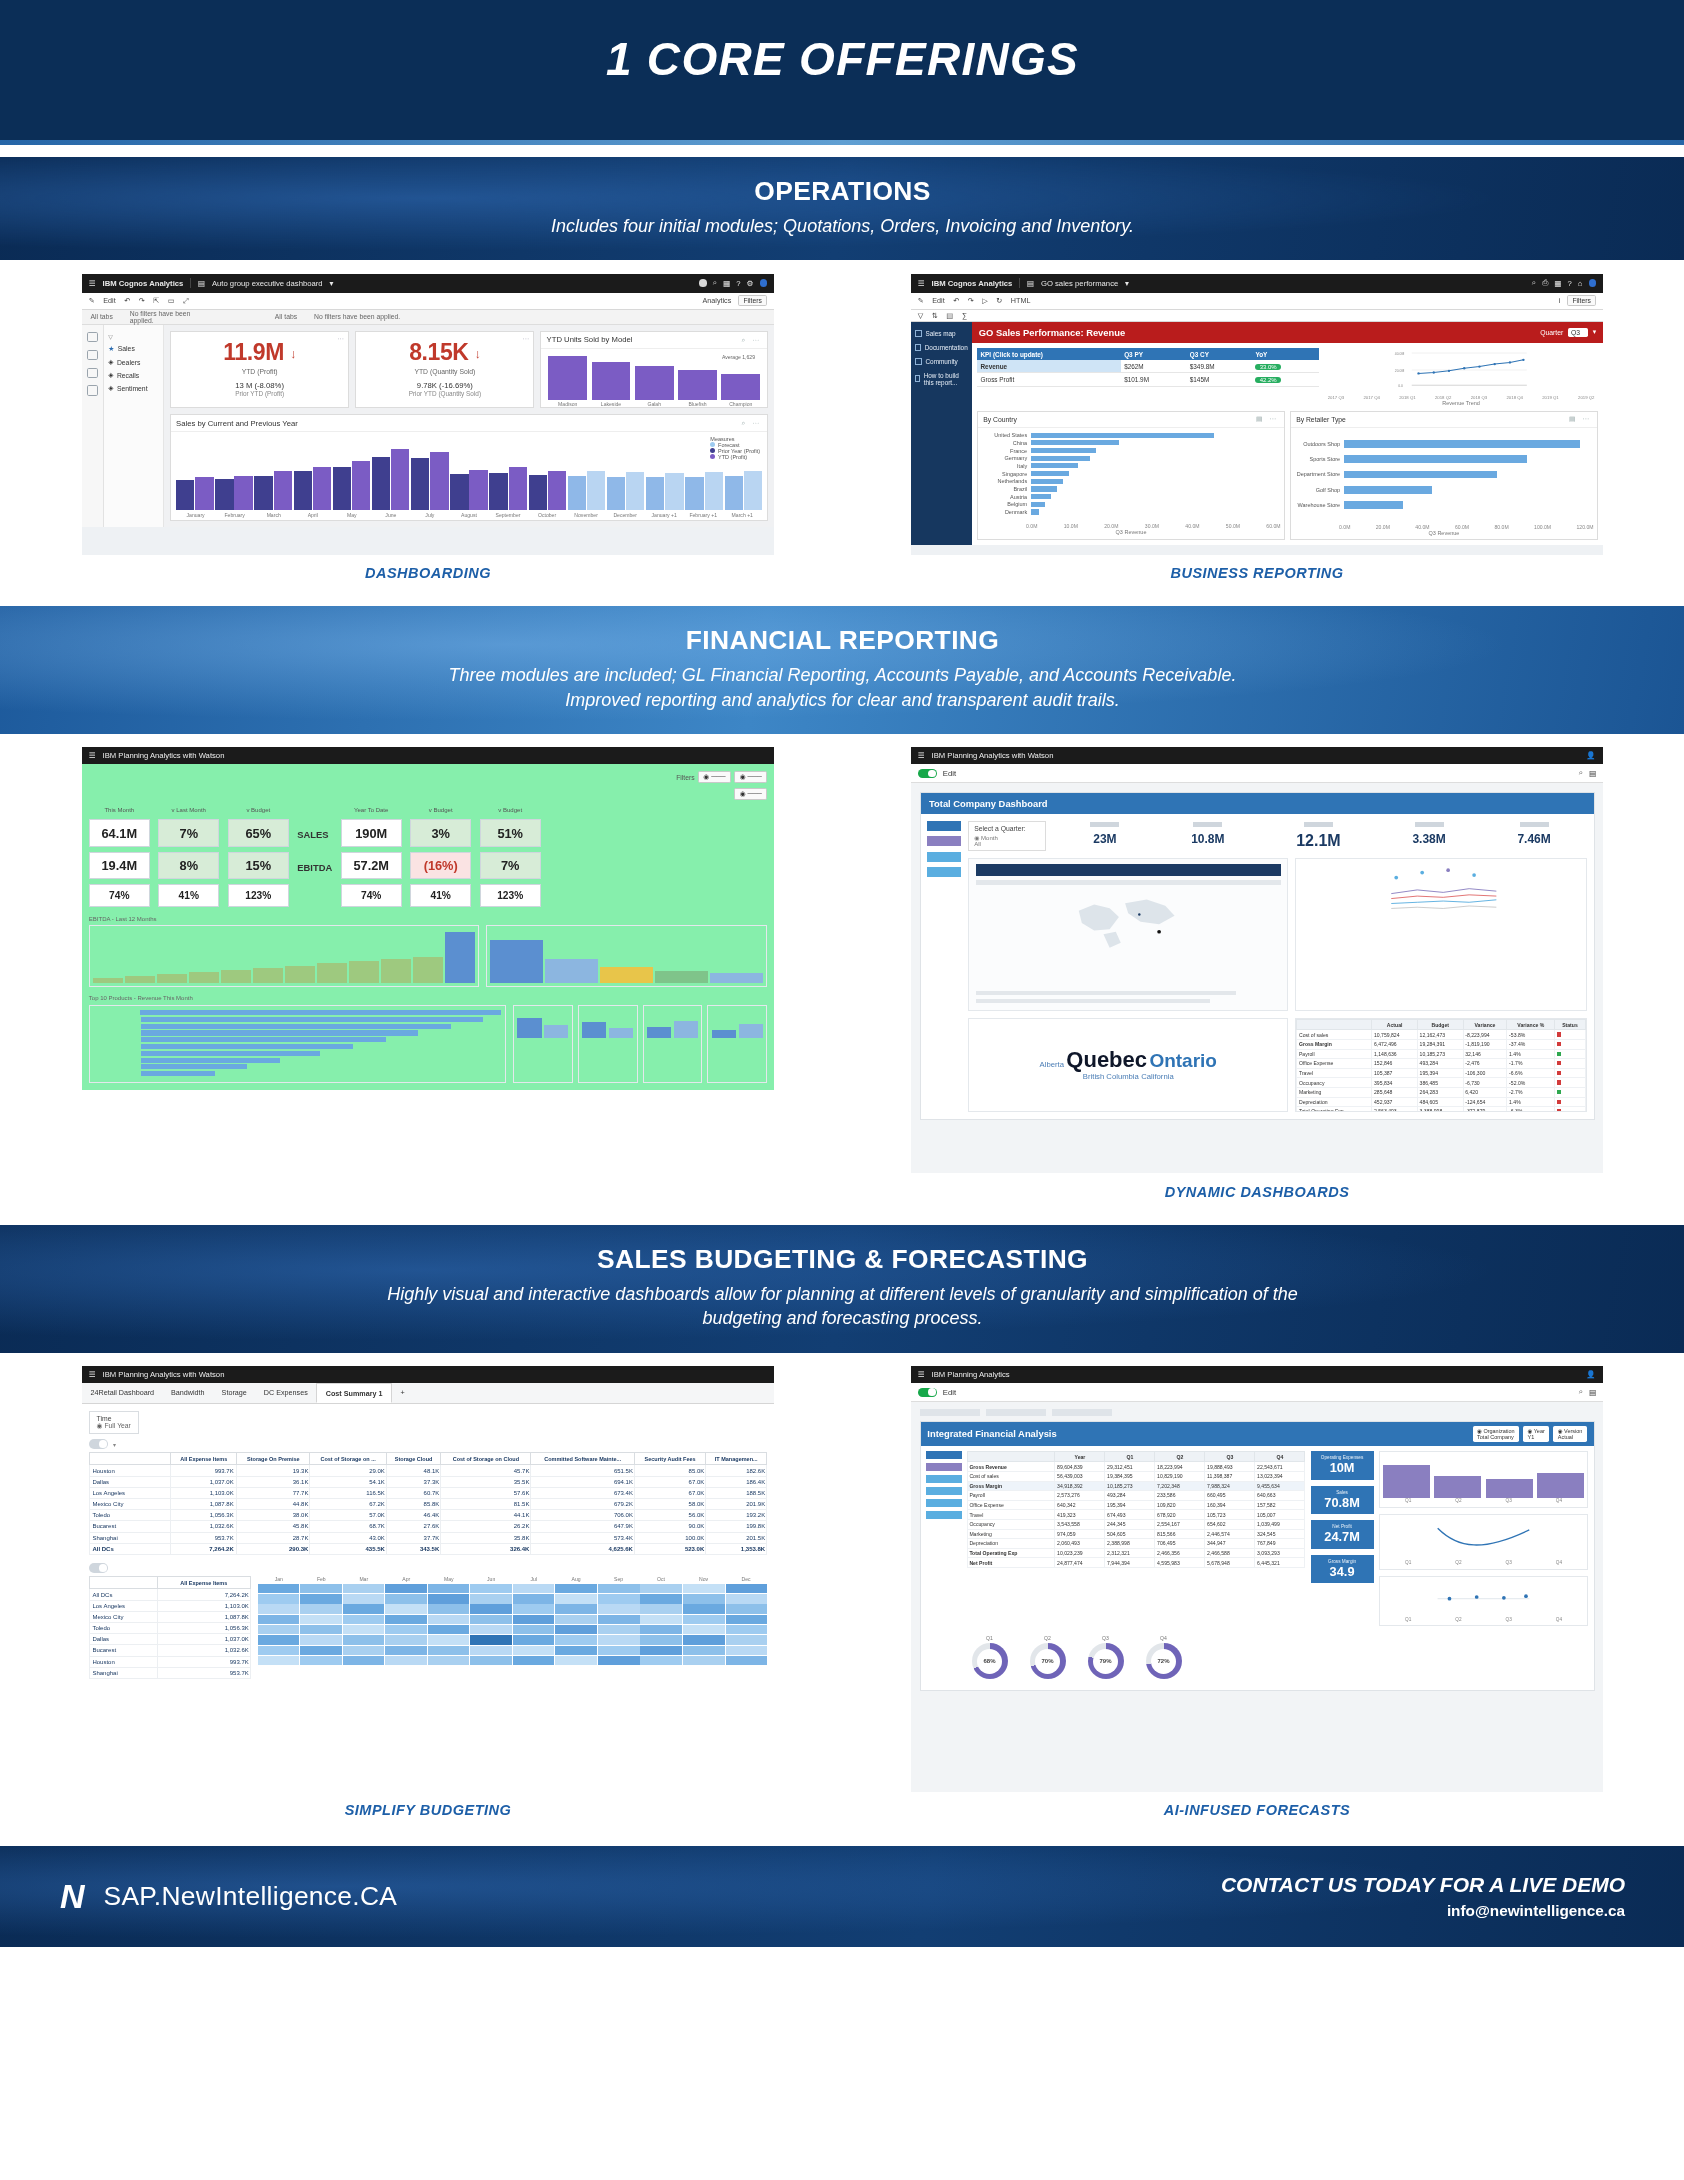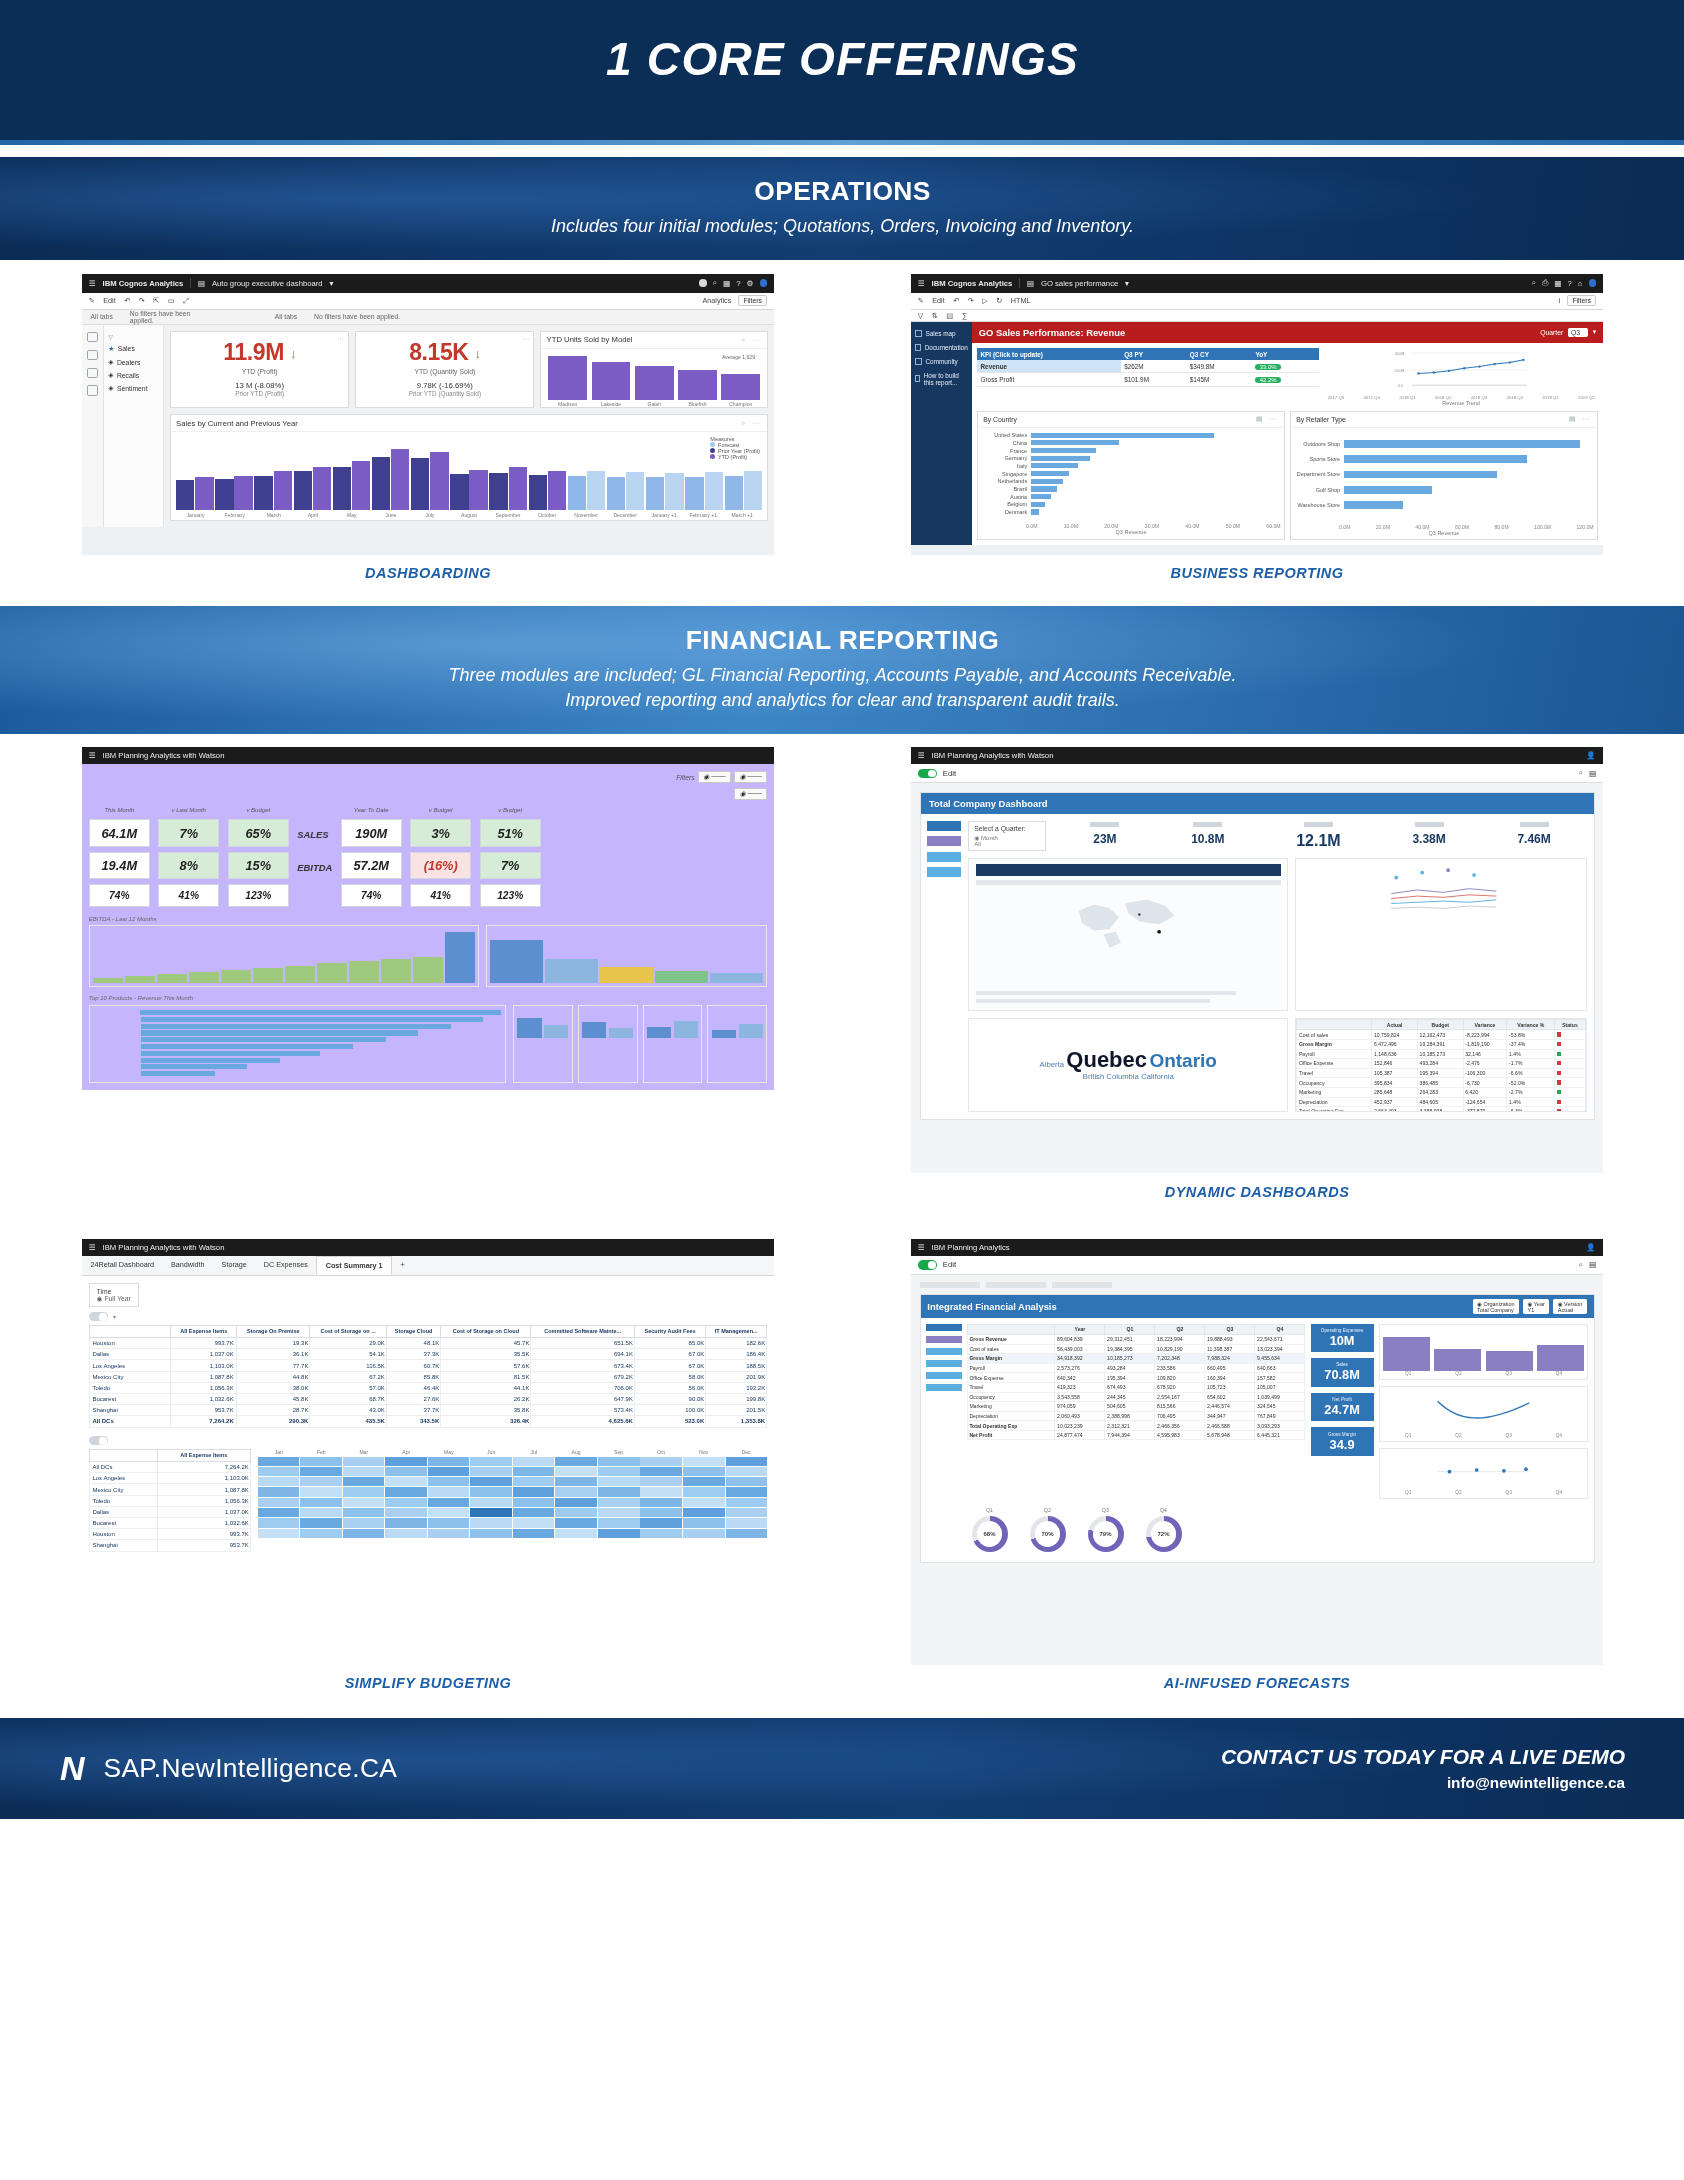--- a/index.html
+++ b/index.html
@@ -189,21 +189,21 @@
 
   .axis{display:flex;justify-content:space-between;font-size:5.1px;color:#888;padding:1.7px 3.4px 0 48px;}
   .axtitle{text-align:center;font-size:5.5px;color:#777;}
 
   
   .pa-bar{height:17px;background:#1b1b1b;color:#eee;font-size:7.7px;display:flex;align-items:center;gap:6.8px;padding:0 6.8px;}
   .pa-bar .right{margin-left:auto;}
   .pa-edit{height:19px;background:#fff;border-bottom:0.9px solid #ddd;display:flex;align-items:center;gap:6px;padding:0 6.8px;font-size:7.7px;color:#333;}
   .toggle{width:19px;height:9.4px;border-radius:5.1px;background:#17a84a;position:relative;}
   .toggle:after{content:"";position:absolute;right:0.9px;top:0.9px;width:7.7px;height:7.7px;border-radius:50%;background:#fff;}
-  .pa-canvas{background:#c4b5fd;padding:6.8px;font-style:italic;}
+  .pa-canvas{background:#86efac;padding:6.8px;}
   .tilecol{display:flex;flex-direction:column;gap:5.1px;}
   .tile{border:0.9px solid #cfd6dd;background:#fff;padding:5.1px 3.4px;text-align:center;font-size:12.8px;font-weight:bold;color:#222;min-width:61px;}
   .tile.g{background:#d7ecd7;}
   .tile.r{color:#c0392b;background:#fae3e3;}
   .tile.sm{font-size:10.2px;}
   .tlabel{font-size:6px;color:#555;text-align:center;margin-bottom:1.7px;}
 
   .wordcloud{font-size:8.5px;color:#1d5fa8;text-align:center;line-height:1.1;}
   .wordcloud .big1{font-size:22px;font-weight:bold;color:#0f172a;}
   .wordcloud .big2{font-size:19px;font-weight:bold;color:#2f74b5;}
@@ -1060,20 +1060,25 @@
             </div>
           </div>
         </div>
       </div>
       <div class="caption">DYNAMIC DASHBOARDS</div>
     </div>
   </div>
 
   <div class="gap"></div>
 
+  <div class="banner b3">
+    <h2>SALES BUDGETING &amp; FORECASTING</h2>
+    <p>Highly visual and interactive dashboards allow for planning at different levels of granularity and simplification of the</p>
+    <p>budgeting and forecasting process.</p>
+  </div>
 
   <div class="grid">
 
     <div class="cell">
       <div class="shot" style="height:426px;background:#fff;">
         <div class="pa-bar">
           <span>☰</span>
           <span>IBM Planning Analytics with Watson</span>
         </div>
         <div class="tabsrow">

